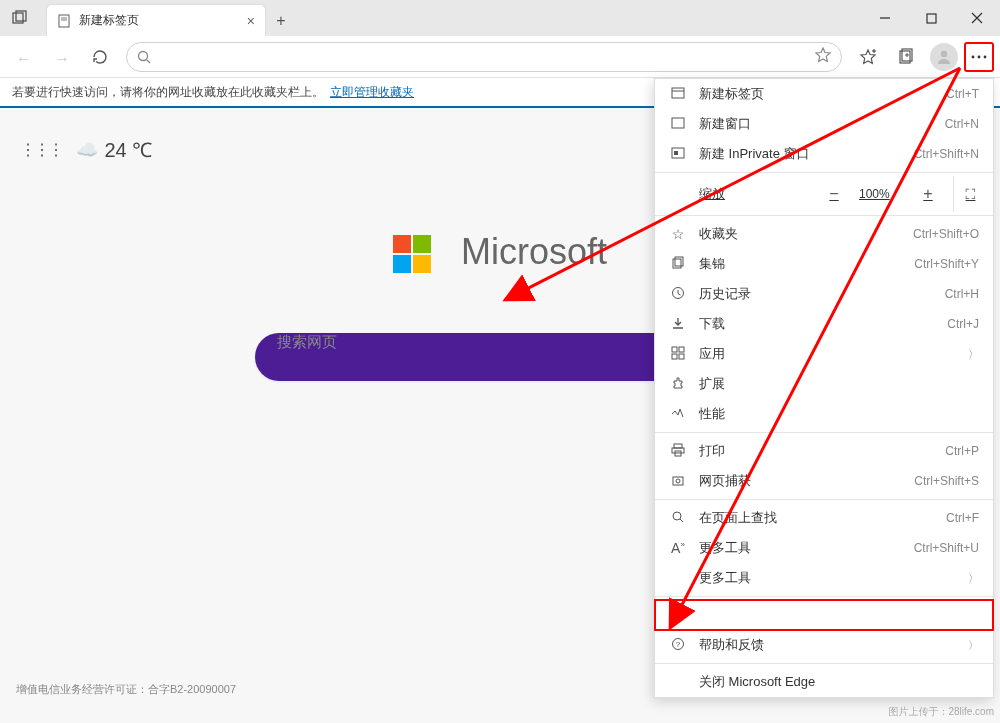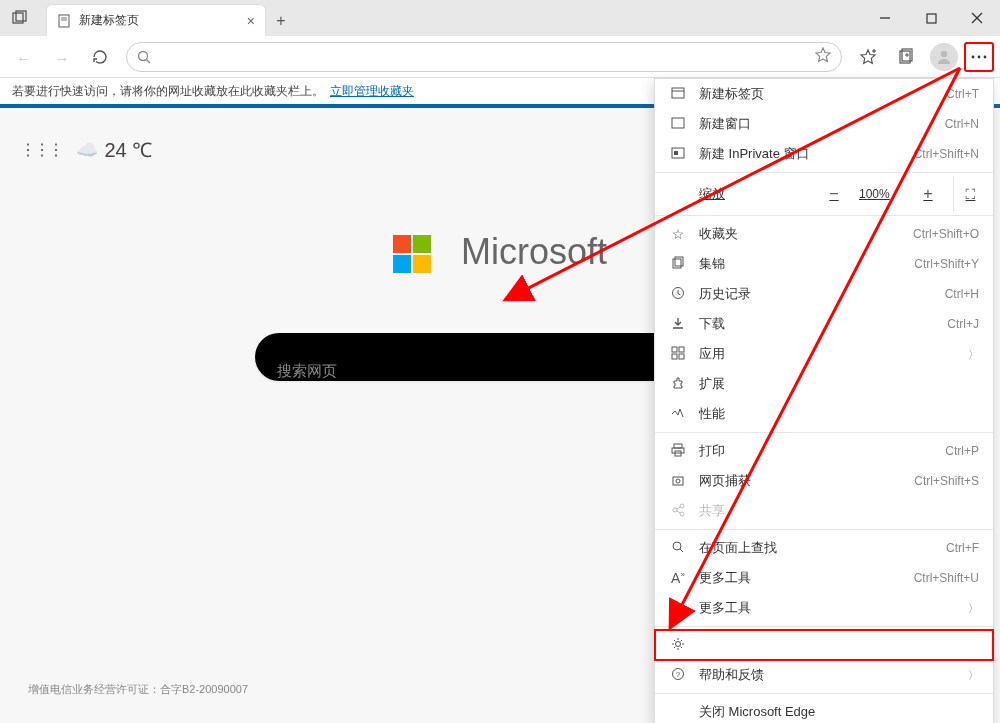--- a/index.html
+++ b/index.html
@@ -20,41 +20,41 @@
     .nav-btn { width: 36px; height: 36px; display: flex; align-items: center; justify-content: center; color: #888; border-radius: 4px; }
     .nav-btn.disabled { color: #ccc; }
     .urlbox { flex: 1; height: 30px; border: 1px solid #d0d0d0; border-radius: 15px; display: flex; align-items: center; padding: 0 10px; margin: 0 6px; background: #fff; }
     .urlbox .search-icon { color: #888; }
     .urlbox .star { margin-left: auto; color: #888; }
     .addr-icon { width: 36px; height: 36px; display: flex; align-items: center; justify-content: center; color: #555; }
     .profile { width: 28px; height: 28px; border-radius: 50%; background: #ddd; display: flex; align-items: center; justify-content: center; }
     .more-btn { width: 30px; height: 30px; display: flex; align-items: center; justify-content: center; border: 2px solid red; border-radius: 3px; }
     
     
-    .bmbar { height: 30px; background: #fff; display: flex; align-items: center; padding: 0 12px; font-size: 12px; color: #444; border-bottom: 4px solid #0369a1; gap: 6px; }
+    .bmbar { height: 30px; background: #fff; display: flex; align-items: center; padding: 0 12px; font-size: 12px; color: #444; border-bottom: 2px solid #0369a1; gap: 6px; }
     .bmbar a { color: #0067b8; text-decoration: underline; }
     
     
     .content { position: relative; background: #f7f7f7; height: 615px; }
     .weather-row { display: flex; align-items: center; gap: 14px; padding: 28px 20px; }
     .apps-icon { font-size: 16px; color: #555; letter-spacing: -2px; }
     .weather { display: flex; align-items: center; gap: 6px; font-size: 20px; color: #444; }
     .cloud { font-size: 18px; }
     
     .logo-area { display: flex; align-items: flex-end; justify-content: center; margin-top: 40px; gap: 30px; }
     .ms-logo { display: grid; grid-template-columns: 1fr 1fr; grid-template-rows: 1fr 1fr; gap: 2px; width: 38px; height: 38px; }
     .ms-logo div:nth-child(1) { background: #f25022; }
     .ms-logo div:nth-child(2) { background: #7fba00; }
     .ms-logo div:nth-child(3) { background: #00a4ef; }
     .ms-logo div:nth-child(4) { background: #ffb900; }
     .ms-text { font-size: 36px; color: #666; font-weight: 500; }
     
-    .searchbox { width: 490px; height: 48px; background: #000000; border-radius: 24px; margin: 60px auto 0; display: flex; align-items: flex-end; padding: 0 22px; box-shadow: 0 1px 3px rgba(0,0,0,0.08); font-size: 15px; color: #888; }
-    
-    .footer-text { position: absolute; bottom: 26px; left: 28px; font-size: 11px; color: #888; }
+    .searchbox { width: 490px; height: 48px; background: #4c1d95; border-radius: 24px; margin: 60px auto 0; display: flex; align-items: flex-start; padding: 0 22px; box-shadow: 0 1px 3px rgba(0,0,0,0.08); font-size: 15px; color: #888; }
+    
+    .footer-text { position: absolute; bottom: 26px; left: 16px; font-size: 11px; color: #888; }
     .watermark { position: absolute; bottom: 4px; right: 6px; font-size: 10px; color: #aaa; }
     
     
     .menu { position: absolute; right: 6px; top: 78px; width: 340px; background: #fff; border: 1px solid #ddd; box-shadow: -2px 4px 12px rgba(0,0,0,0.15); font-size: 13px; color: #333; z-index: 10; }
     .menu-item { height: 30px; display: flex; align-items: center; padding: 0 14px; gap: 12px; cursor: pointer; }
     .menu-item.disabled { color: #bbb; }
     .menu-item.highlighted { outline: 2px solid red; outline-offset: -1px; }
     .menu-icon { width: 18px; text-align: center; color: #555; font-size: 14px; flex-shrink: 0; }
     .menu-label { flex: 1; }
     .menu-shortcut { color: #888; font-size: 12px; }
@@ -290,30 +290,20 @@
     <span class="menu-shortcut">Ctrl+P</span>
   </div>
   <div class="menu-item">
     <span class="menu-icon"><svg width="14" height="14">
           <rect x="2" y="4" width="10" height="8" fill="none" stroke="#555"></rect>
           <circle cx="7" cy="8" r="2" fill="none" stroke="#555"></circle>
         </svg></span>
     <span class="menu-label">网页捕获</span>
     <span class="menu-shortcut">Ctrl+Shift+S</span>
   </div>
-  <div class="menu-item disabled">
-    <span class="menu-icon"><svg width="14" height="14">
-          <circle cx="4" cy="7" r="2" fill="none" stroke="#bbb"></circle>
-          <circle cx="11" cy="3" r="2" fill="none" stroke="#bbb"></circle>
-          <circle cx="11" cy="11" r="2" fill="none" stroke="#bbb"></circle>
-          <line x1="5.5" y1="6" x2="9.5" y2="4" stroke="#bbb"></line>
-          <line x1="5.5" y1="8" x2="9.5" y2="10" stroke="#bbb"></line>
-        </svg></span>
-    <span class="menu-label">共享</span>
-  </div>
   <div class="menu-sep"></div>
   <div class="menu-item">
     <span class="menu-icon"><svg width="14" height="14">
           <circle cx="6" cy="6" r="4" fill="none" stroke="#555"></circle>
           <line x1="9" y1="9" x2="12" y2="12" stroke="#555"></line>
         </svg></span>
     <span class="menu-label">在页面上查找</span>
     <span class="menu-shortcut">Ctrl+F</span>
   </div>
   <div class="menu-item">

